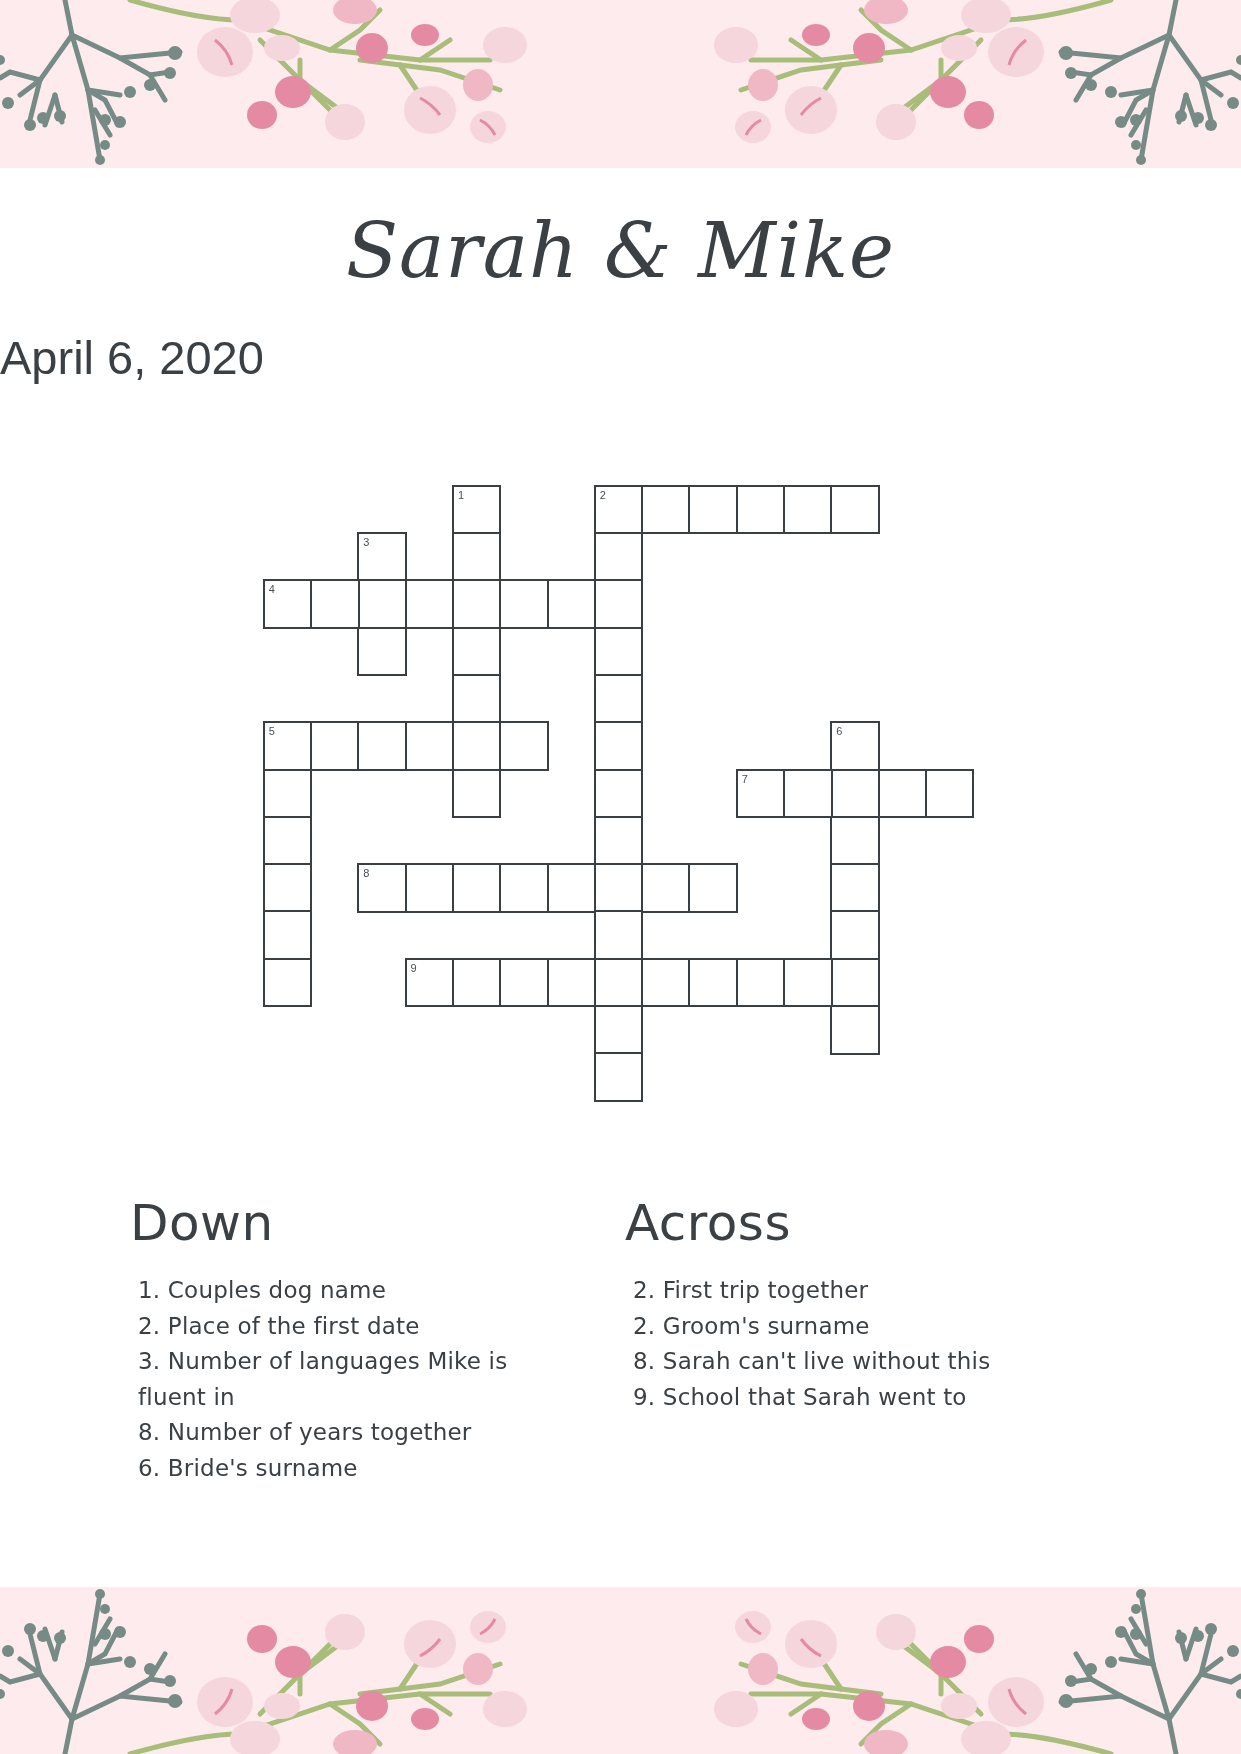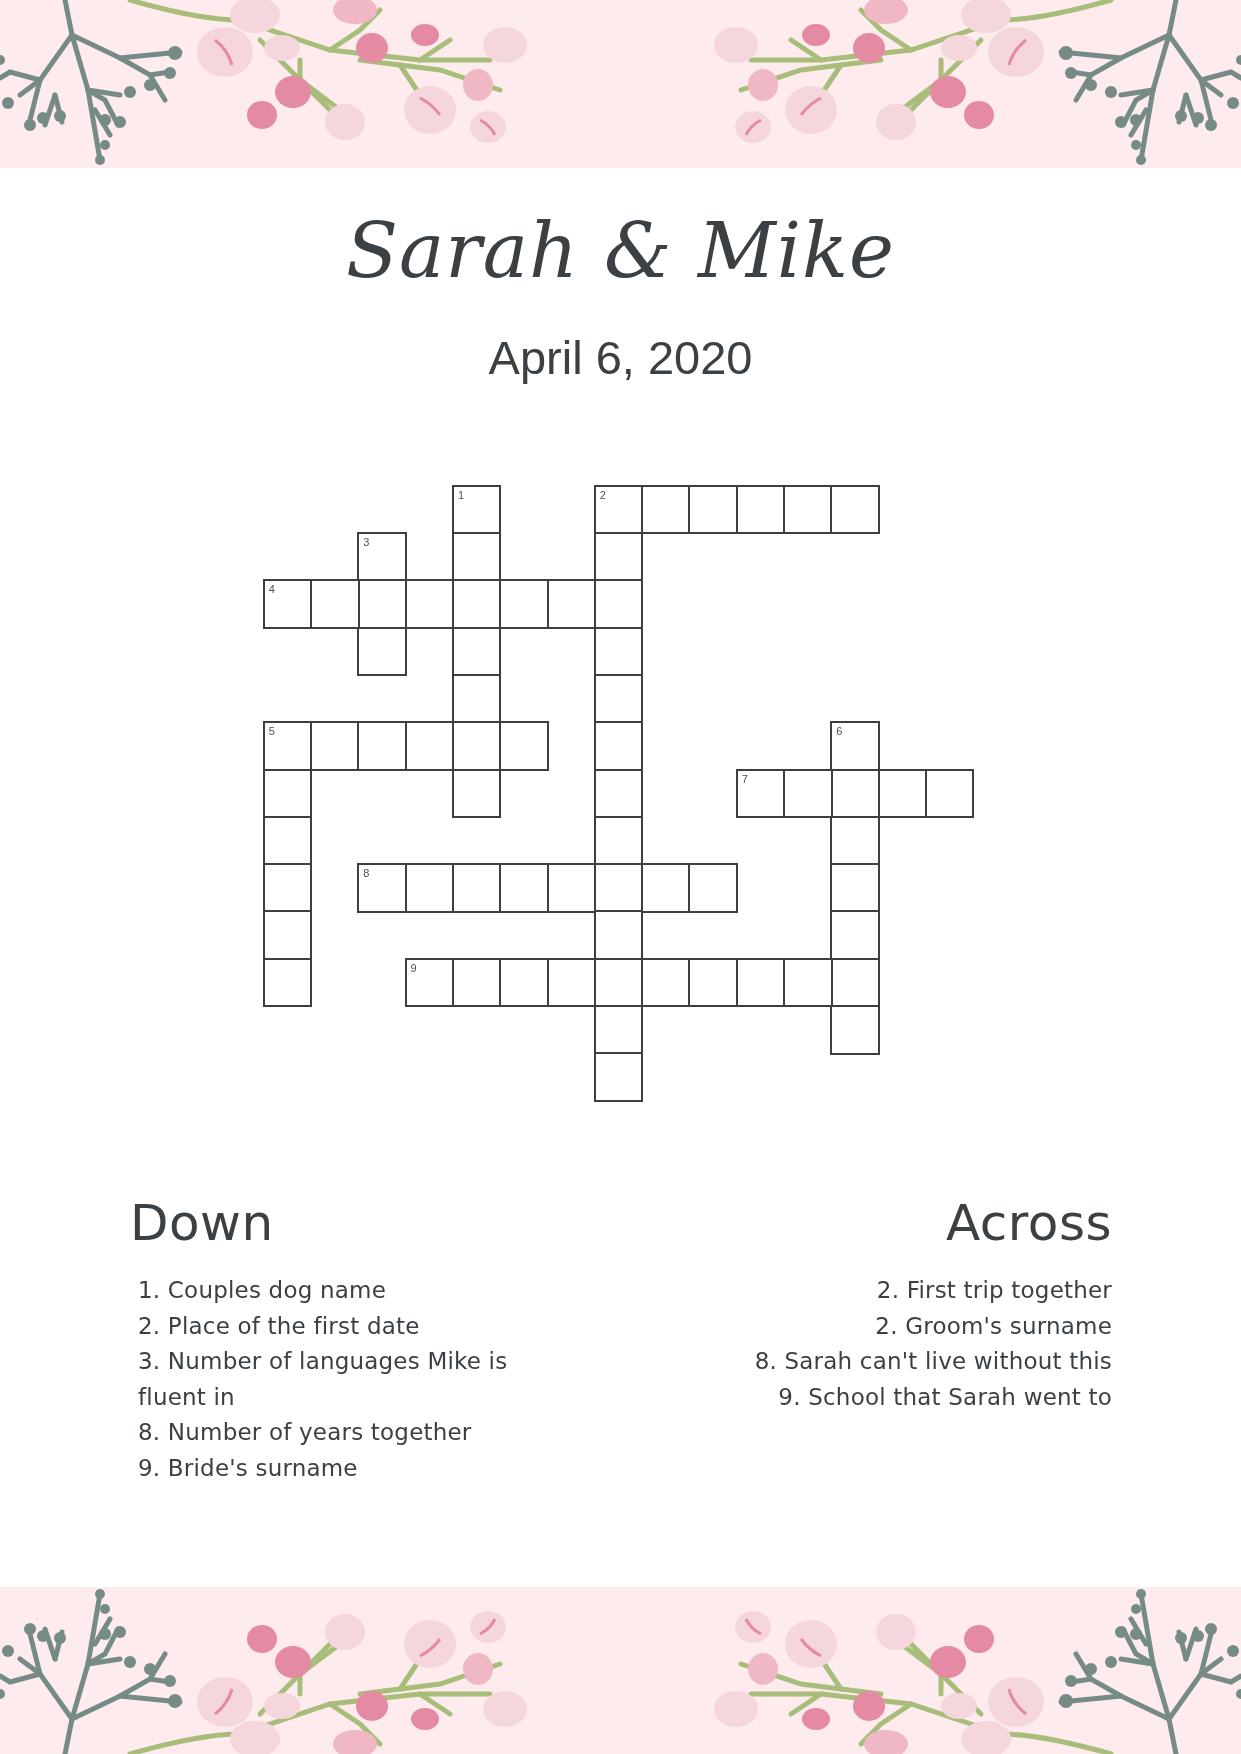--- a/index.html
+++ b/index.html
@@ -18,38 +18,38 @@
 
   .title {
     position: absolute; left: 0; width: 1241px; top: 206px;
     text-align: center;
     font-family: "DejaVu Serif", serif; font-style: italic;
     font-size: 76px; line-height: 90px; color: #3b4045;
     letter-spacing: 1px;
   }
   .date {
     position: absolute; left: 0; width: 1241px; top: 330px;
-    text-align: center;
+    text-align: left;
     font-family: "Liberation Sans", sans-serif;
     font-size: 47px; line-height: 56px; color: #3b4045;
   }
 
   .grid { position: absolute; left: 0; top: 0; width: 1241px; height: 1754px; pointer-events: none; }
   .cell {
     position: absolute; box-sizing: border-box; width: 49.6px; height: 49.6px;
     border: 2.6px solid #3a3f44; background: #ffffff; pointer-events: auto;
   }
   .cell .num {
     position: absolute; left: 4px; top: 2px;
     font-family: "Liberation Sans", sans-serif; font-size: 11px; color: #4a4f55;
   }
 
   .clues-col { position: absolute; top: 1195px; }
   .clues-col.down { left: 130px; width: 430px; }
-  .clues-col.across { left: 652px; width: 460px; text-align: right; }
+  .clues-col.across { left: 625px; width: 460px; }
   .clues-col h2 {
     margin: 0; font-family: "DejaVu Sans", sans-serif; font-weight: normal;
     font-size: 50px; line-height: 56px; color: #3b4045; letter-spacing: 0.5px;
   }
   .clues-col ul { list-style: none; margin: 22px 0 0 8px; padding: 0; }
   .clues-col li {
     font-family: "DejaVu Sans", sans-serif; font-size: 23px; line-height: 35.5px;
     color: #3b4045; letter-spacing: 0.2px;
   }
 </style>
@@ -219,21 +219,21 @@
     <div class="cell" style="left: 783px; top: 957.7px;"></div>
   </div>
 
 <div class="clues-col down">
   <h2>Down</h2>
   <ul>
     <li>1. Couples dog name</li>
     <li>2. Place of the first date</li>
     <li>3. Number of languages Mike is fluent in</li>
     <li>8. Number of years together</li>
-    <li>9. Bride's surname</li>
+    <li>6. Bride's surname</li>
   </ul>
 </div>
 
 <div class="clues-col across">
   <h2>Across</h2>
   <ul>
     <li>2. First trip together</li>
     <li>2. Groom's surname</li>
     <li>8. Sarah can't live without this</li>
     <li>9. School that Sarah went to</li>

